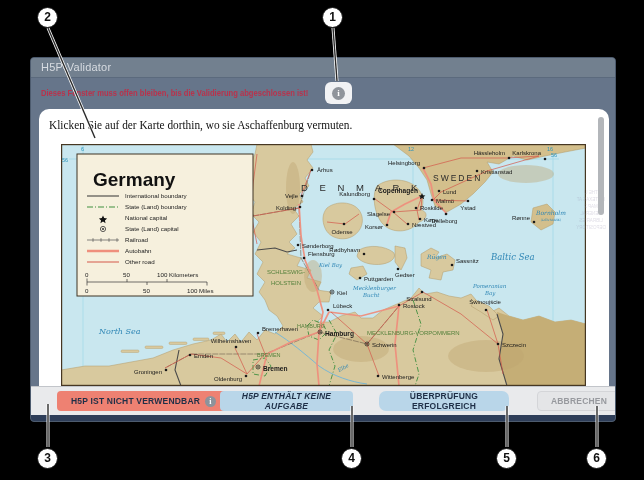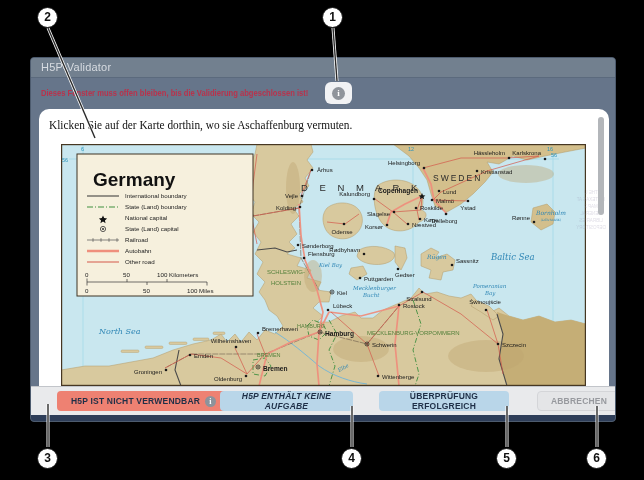--- a/index.html
+++ b/index.html
@@ -30,21 +30,21 @@
   .sb-track{position:absolute;left:558px;top:4px;width:8px;height:268px;}
   .sb-thumb{position:absolute;left:1px;top:4px;width:6px;height:98px;border-radius:3px;background:#b3b6ba;}
   
   .footer{position:absolute;left:0;top:328px;width:100%;height:29px;background:#e9eaec;
           border-top:1px solid #c2c5ca;box-sizing:border-box;}
   .fbtn{position:absolute;top:4px;height:20px;border:none;border-radius:4px;font-family:"Liberation Sans",sans-serif;
         font-size:8.5px;font-weight:700;color:#1f2f47;letter-spacing:.2px;cursor:pointer;
         display:flex;align-items:center;justify-content:center;gap:5px;padding:0 4px;box-sizing:border-box;}
   .fbtn.red{left:18px;width:173px;background:#ee8172;margin-left:8px;}
   .fbtn.blue1{left:189px;width:133px;background:#b9d6e9;font-style:italic;}
-  .fbtn.blue2{left:348px;width:130px;background:#b9d6e9;}
+  .fbtn.blue2{left:348px;width:130px;background:#b9d6e9;border-radius:7px;}
   .fbtn.gray{left:506px;width:84px;background:#e4e5e7;color:#97999e;border:1px solid #d4d5d8;}
   .btn-info{display:inline-block;width:11px;height:11px;border-radius:50%;background:#8d939b;color:#fff;
             font-size:8px;font-weight:700;line-height:11px;text-align:center;font-family:"Liberation Serif",serif;}
   .bottom-strip{position:absolute;left:0;top:357px;width:100%;height:8px;background:#2E3E59;}
   
   .callout{position:absolute;width:21px;height:21px;border-radius:50%;background:#fff;border:1px solid #151515;
            box-sizing:border-box;color:#111;font-size:12px;font-weight:700;line-height:19px;text-align:center;z-index:60;}
   .lines{position:absolute;left:0;top:0;z-index:55;pointer-events:none;}
   .lines .case{stroke:#fff;stroke-width:3;fill:none;}
   .lines .core{stroke:#2a2a2a;stroke-width:1.4;fill:none;}

